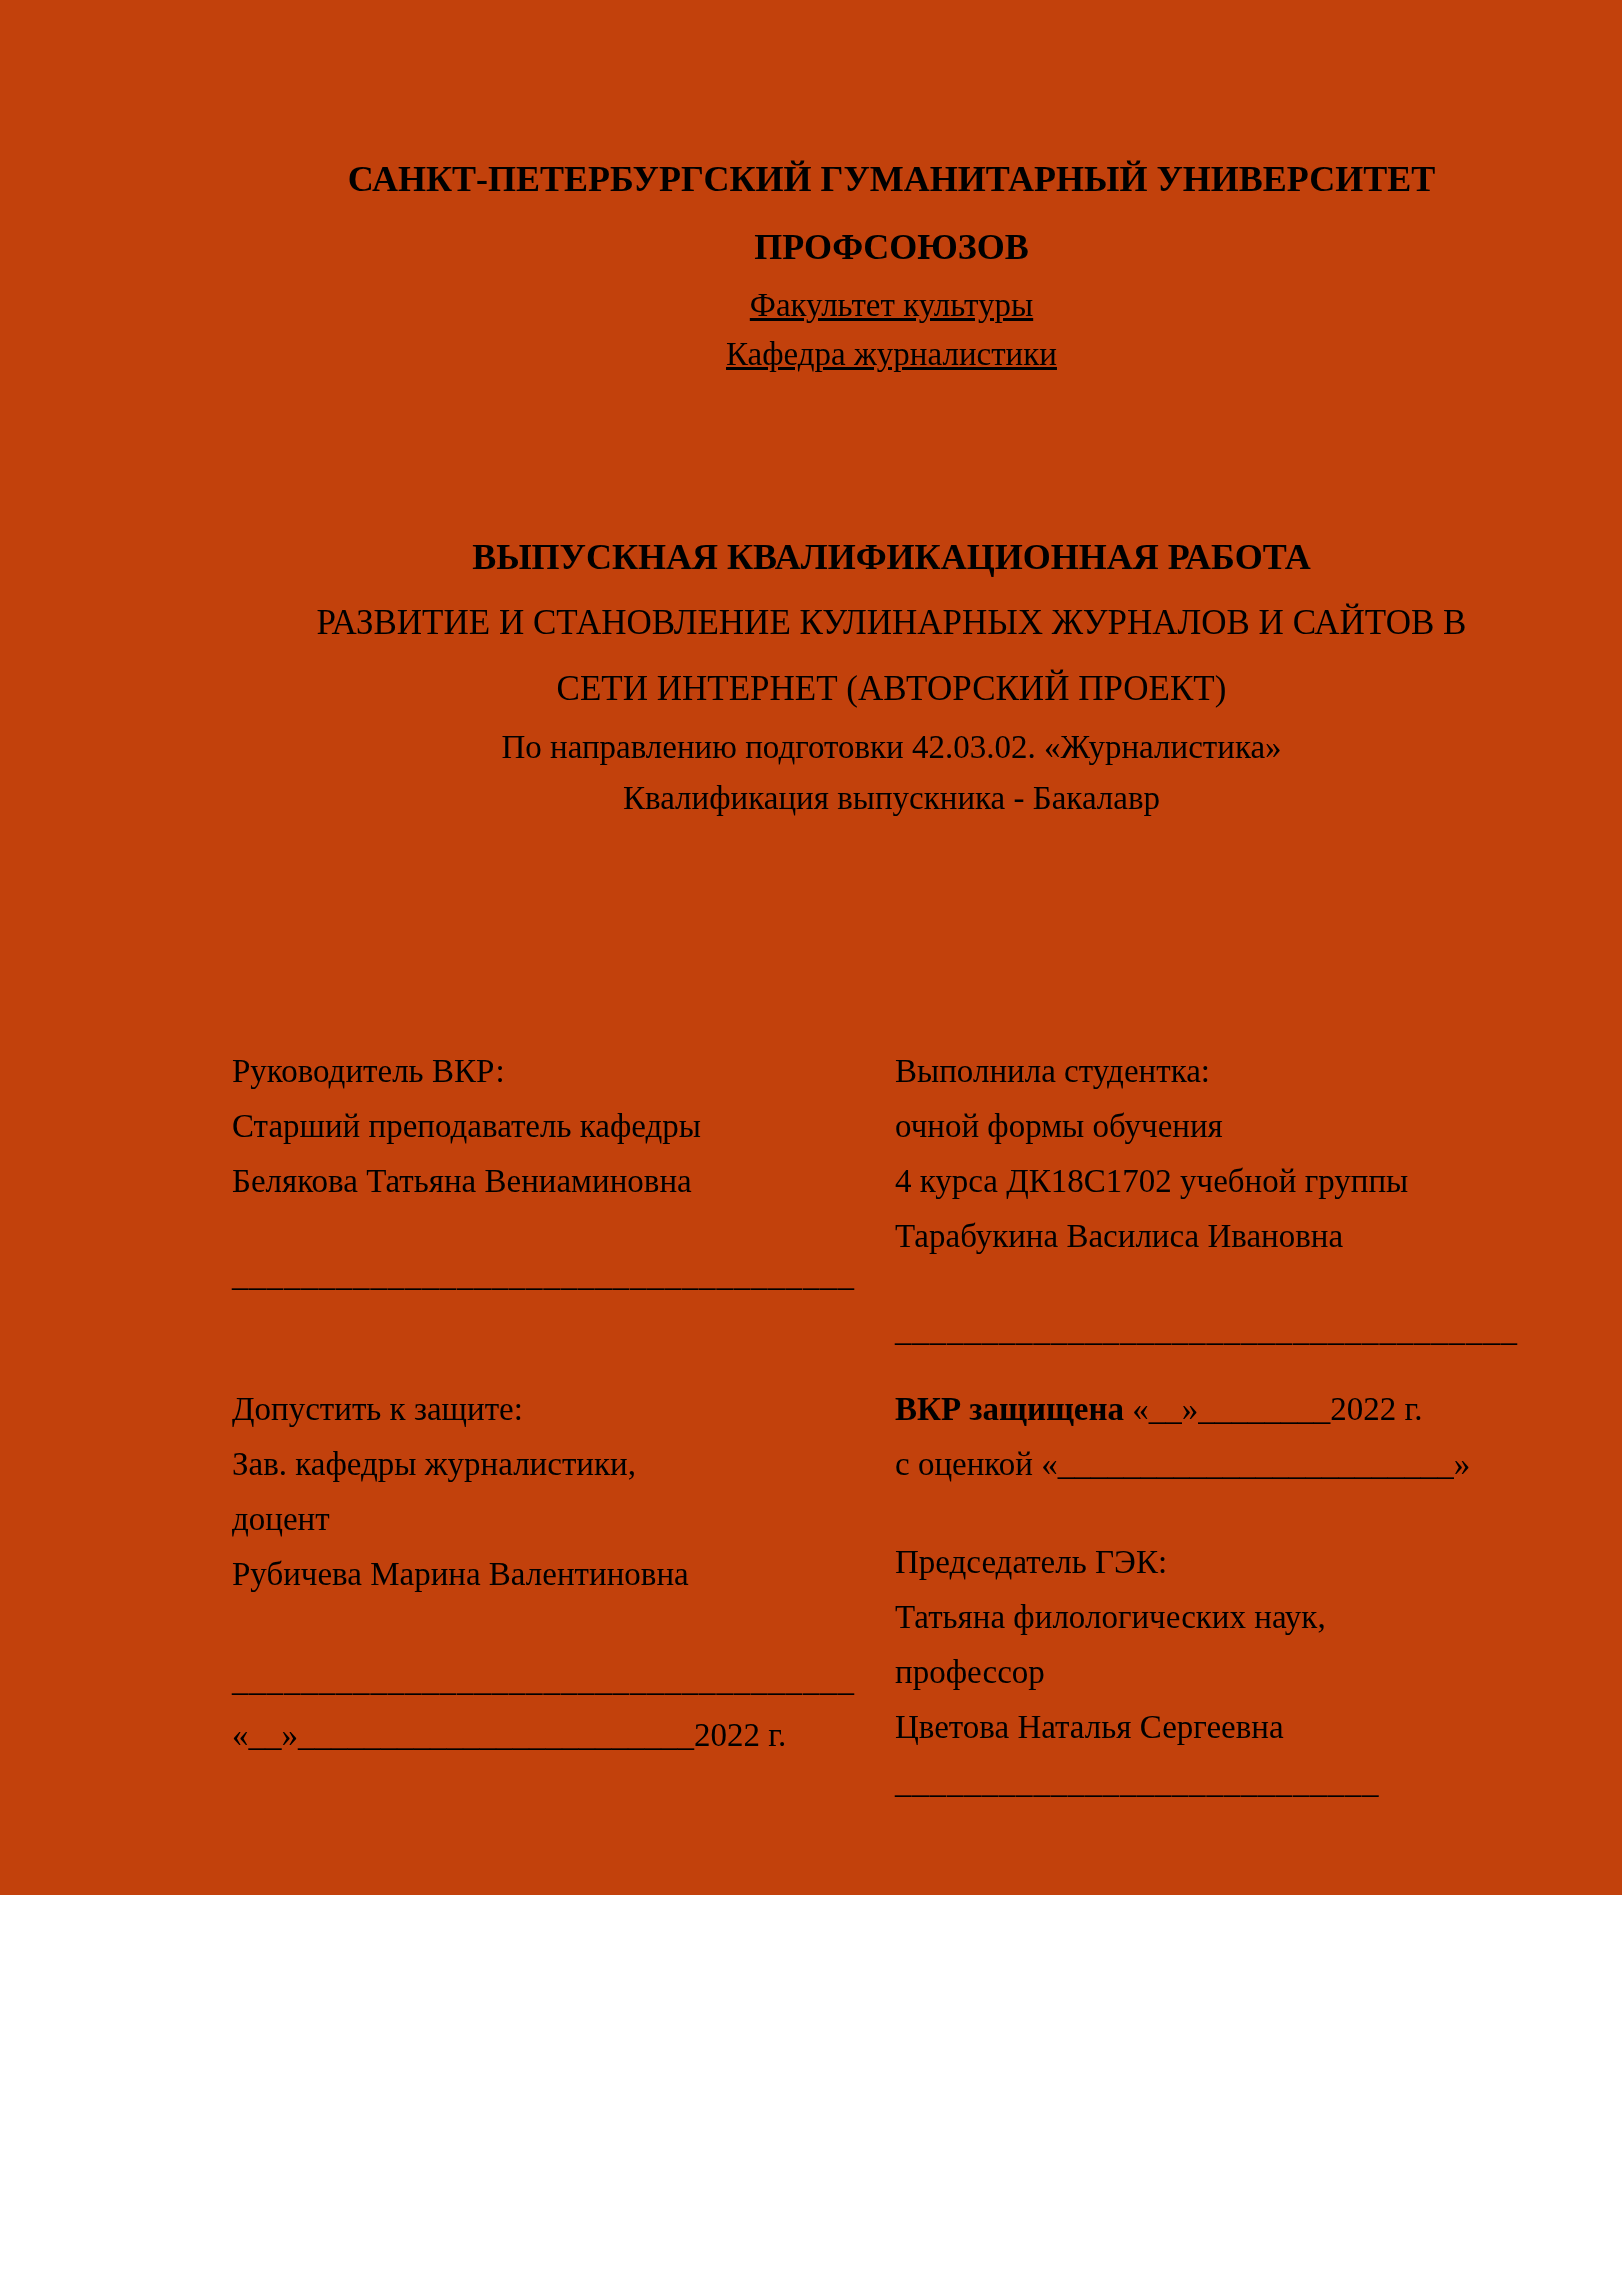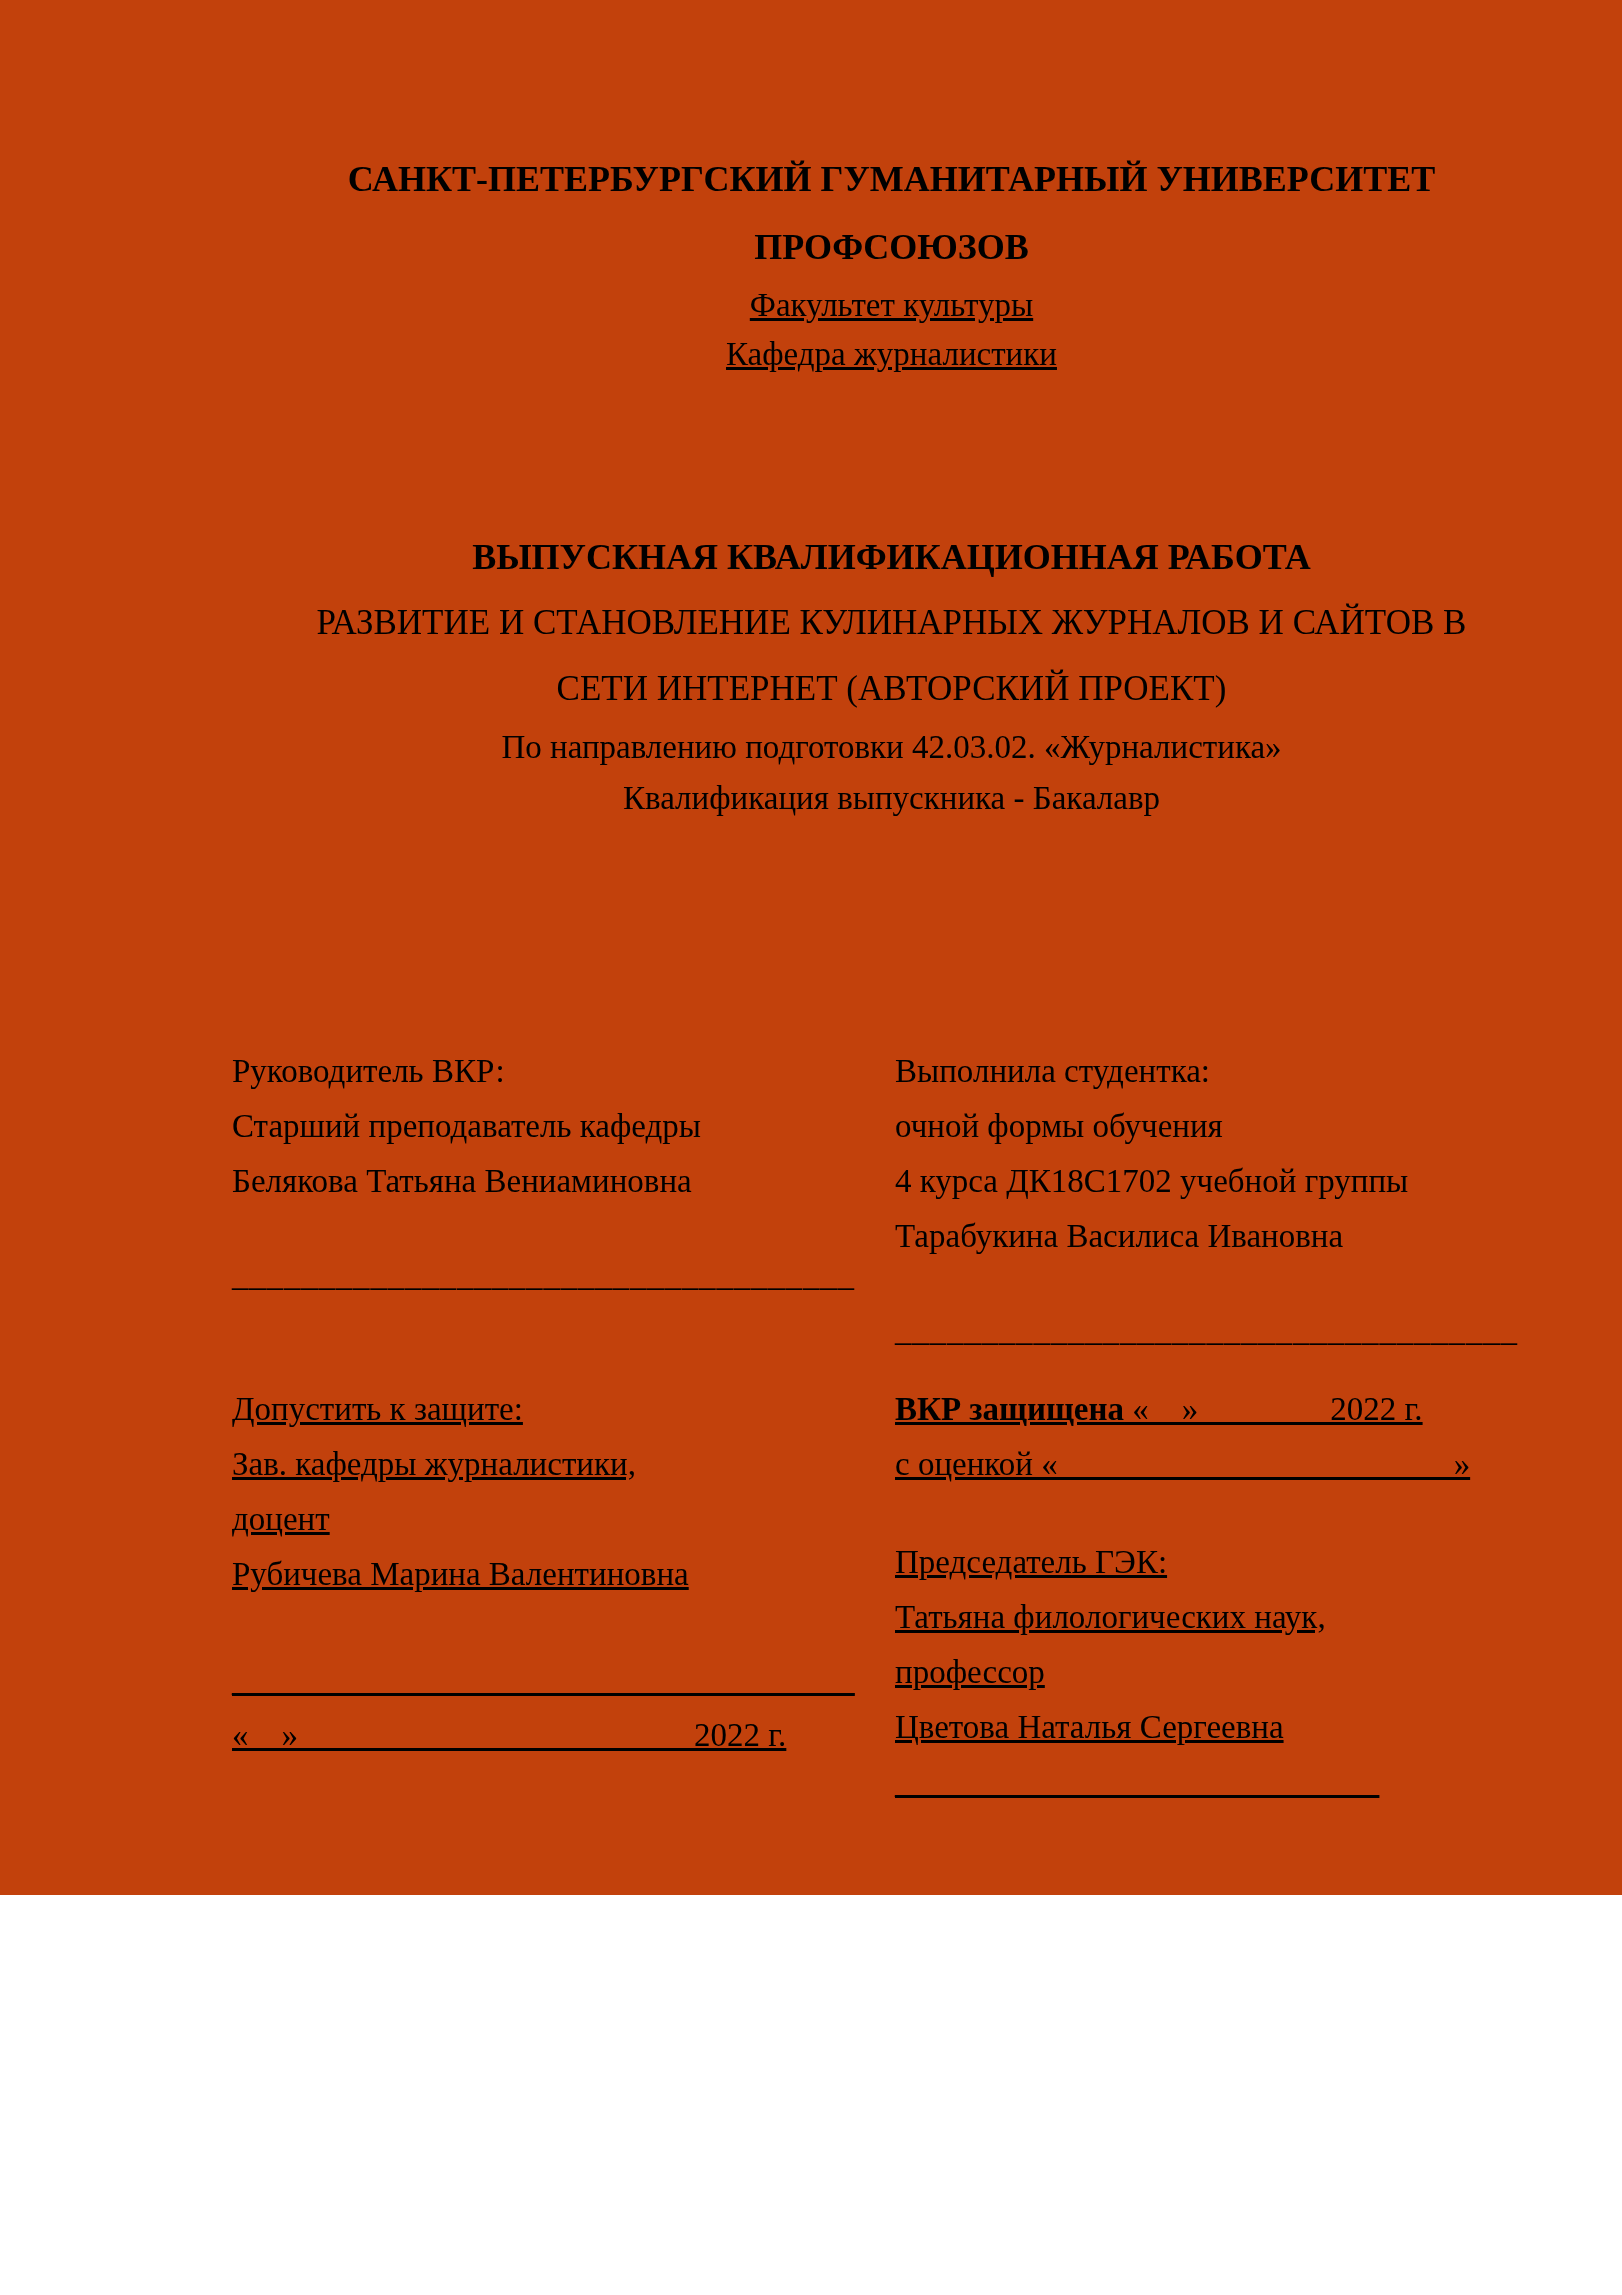--- a/index.html
+++ b/index.html
@@ -51,21 +51,21 @@
   }
 
   
   .columns {
     display: grid;
     grid-template-columns: 620px 1fr;
     column-gap: 43px;
     font-size: 33px;
   }
   .columns.row1 { margin-top: 220px; }
-  .columns.row2 { margin-top: 23.6px; text-decoration: underline; }
+  .columns.row2 { margin-top: 23.6px; }
   .col .line {
     line-height: 55px;
     white-space: nowrap;
   }
   .col .signature {
     margin-top: 39px;
     line-height: 55px;
     white-space: nowrap;
     letter-spacing: 0.8px;
   }

